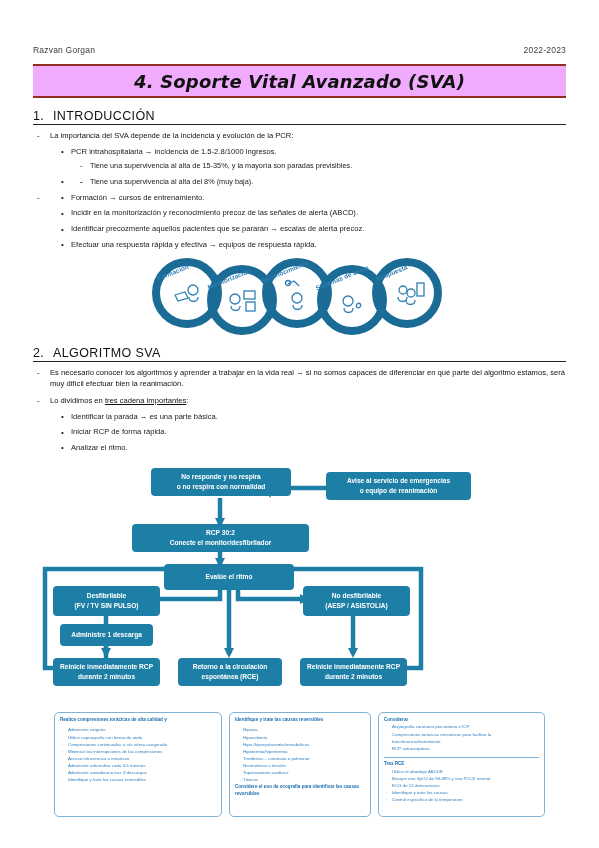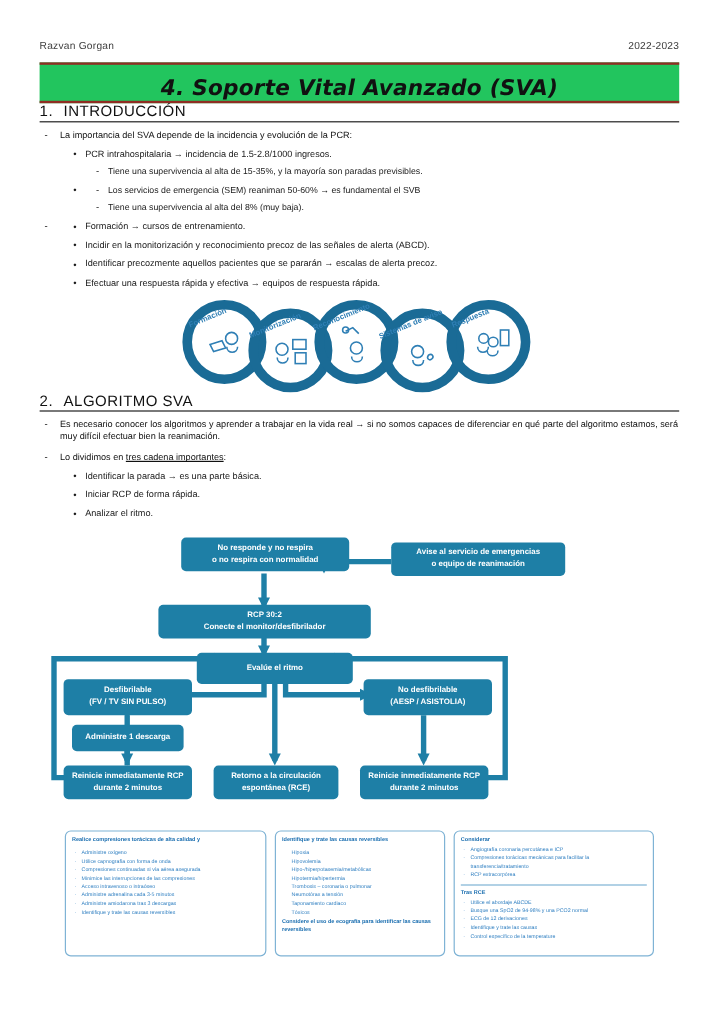--- a/index.html
+++ b/index.html
@@ -2,35 +2,35 @@
 <html><head>
 <meta charset="utf-8">
 <style>
   html,body{margin:0;padding:0;}
   body{
     width:599px;height:848px;background:#ffffff;
     font-family:"Liberation Sans", sans-serif;
     color:#1a1a1a;-webkit-font-smoothing:none;
     position:relative;overflow:hidden;
   }
-  .page{position:relative;width:599px;height:848px;box-sizing:border-box;padding:0 33px;}
+  .page{position:relative;width:599px;height:848px;box-sizing:border-box;padding:12px 33px;}
 
   
   .hdr{display:flex;justify-content:space-between;align-items:baseline;
        font-size:8.5px;color:#3d3d3d;padding-top:33px;letter-spacing:.2px;}
 
   
-  .banner{margin-top:9px;background:#22c55e;border-top:2.5px solid #8f2d23;
-          border-bottom:2.5px solid #8f2d23;height:30px;display:flex;align-items:flex-end;
+  .banner{margin-top:9px;background:#f0abfc;border-top:2.5px solid #8f2d23;
+          border-bottom:2.5px solid #8f2d23;height:30px;display:flex;align-items:center;
           justify-content:center;}
   .banner-text{font-family:"DejaVu Sans", sans-serif;font-style:italic;font-weight:bold;
                font-size:18px;color:#111;letter-spacing:.2px;}
 
   
-  .sec{}
+  .sec{margin-top:11px;}
   .sec-title{font-size:12.5px;color:#111;letter-spacing:.4px;padding-bottom:2px;}
   .sec-title .num{display:inline-block;width:20px;}
   .sec-rule{border-bottom:1.6px solid #222;margin-top:-1px;}
 
   
   .lvl1{font-size:7.6px;line-height:1.42;margin-top:6px;position:relative;
         padding-left:17px;color:#111;}
   .lvl1 .dash{position:absolute;left:4px;top:-1px;font-size:8px;}
   .lvl2{font-size:7.6px;line-height:1.4;margin-top:5px;position:relative;padding-left:38px;}
   .lvl2 .dot{position:absolute;left:28px;top:-.5px;font-size:8px;}
@@ -76,21 +76,21 @@
   <div class="sec">
     <div class="sec-title">
       <span class="num">1.</span><span>INTRODUCCIÓN</span>
     </div>
     <div class="sec-rule"></div>
 
     <div class="lvl1"><span class="dash">-</span><span>La importancia del SVA depende de la incidencia y evolución de la PCR:</span></div>
     <div class="lvl2"><span class="dot">•</span><span>PCR intrahospitalaria → incidencia de 1.5-2.8/1000 ingresos.</span></div>
     <div class="lvl3"><span class="dash">-</span><span>Tiene una supervivencia al alta de 15-35%, y la mayoría son paradas previsibles.</span></div>
     <div class="lvl2"><span class="dot">•</span></div>
-    <div class="lvl3"><span class="dash">-</span><span>Los servicios de emergencia (SEM) reaniman 50-60% → es fundamental el SVB</span></div>
+    <div class="lvl3"><span class="dash">-</span></div>
     <div class="lvl3"><span class="dash">-</span><span>Tiene una supervivencia al alta del 8% (muy baja).</span></div>
     <div class="lvl1"><span class="dash">-</span></div>
     <div class="lvl2"><span class="dot">•</span><span>Formación → cursos de entrenamiento.</span></div>
     <div class="lvl2"><span class="dot">•</span><span>Incidir en la monitorización y reconocimiento precoz de las señales de alerta (ABCD).</span></div>
     <div class="lvl2"><span class="dot">•</span><span>Identificar precozmente aquellos pacientes que se pararán → escalas de alerta precoz.</span></div>
     <div class="lvl2"><span class="dot">•</span><span>Efectuar una respuesta rápida y efectiva → equipos de respuesta rápida.</span></div>
   </div>
 
   <div class="chain">
     <svg width="310" height="78" viewBox="0 0 310 78">

